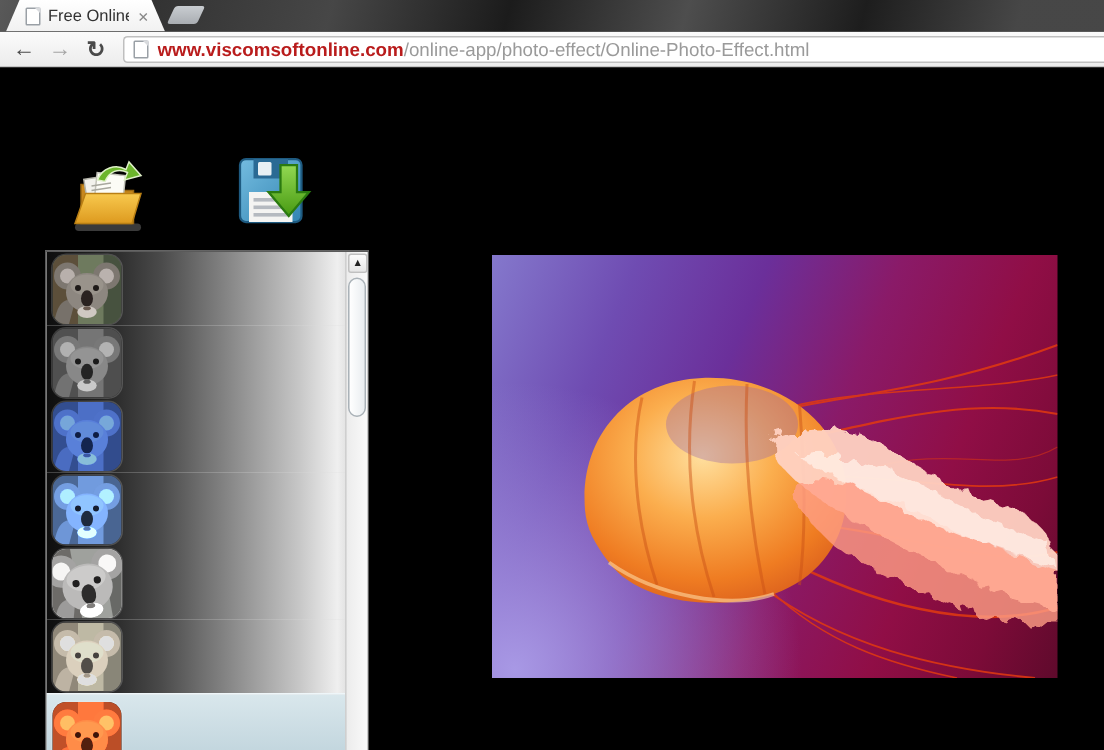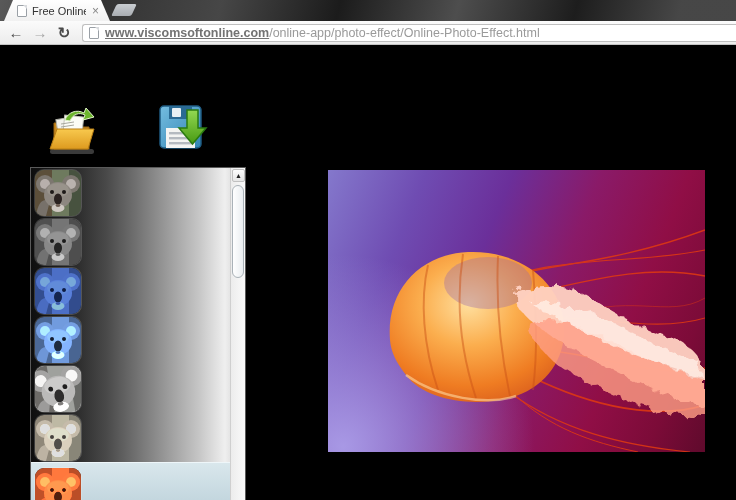--- a/index.html
+++ b/index.html
@@ -32,21 +32,21 @@
     border-bottom:1px solid #c4c4c4; display:flex; align-items:center;
     padding:0 0 0 6px; gap:4px; }
   .nav-btn { width:20px; height:20px; display:flex; align-items:center;
     justify-content:center; font-size:15px; font-weight:bold; color:#4a4a4a;
     border-radius:3px; }
   .nav-btn.disabled { color:#a5a5a5; }
   .omnibox { flex:1; height:18px; margin-left:4px; background:#fff;
     border:1px solid #bfbfbf; border-radius:3px 0 0 3px; border-right:none;
     display:flex; align-items:center; padding:0 6px; gap:6px; min-width:0; }
   .omnibox .url { font-size:12.5px; white-space:nowrap; overflow:hidden; }
-  .url-domain { color:#737373; font-weight:bold;text-decoration:underline; }
+  .url-domain { color:#b91c1c; font-weight:bold; }
   .url-path { color:#9a9a9a;text-align:right; }
 
   
   .content { position:relative; width:736px; height:455px; background:#000; }
 
   .action-btn { position:absolute; width:50px; height:52px; }
   .action-btn svg { width:100%; height:100%; }
   #open-btn { left:47px; top:60px; }
   #save-btn { left:158px; top:59px; }
 

